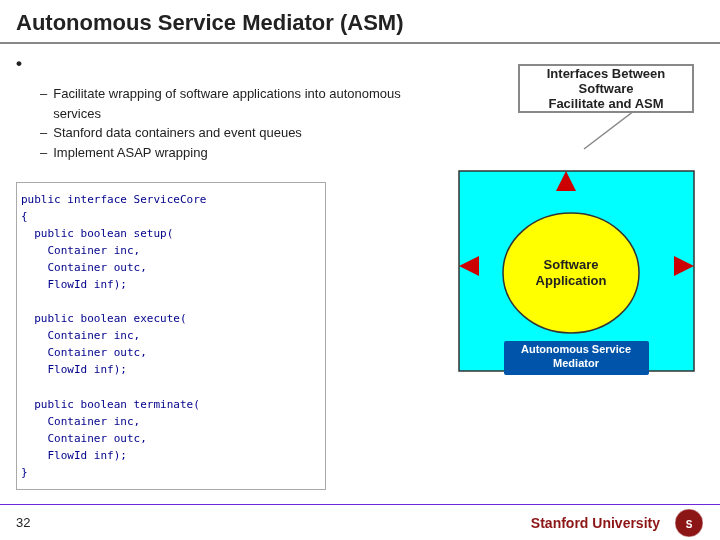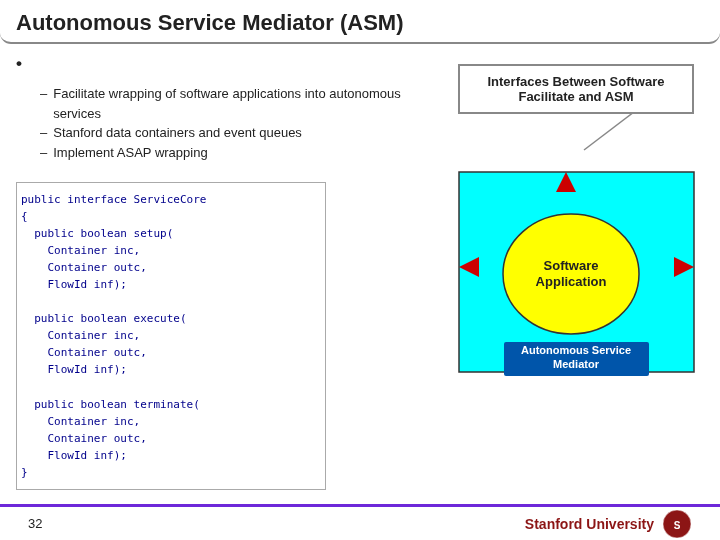--- a/index.html
+++ b/index.html
@@ -15,21 +15,20 @@
       width: 720px;
       height: 540px;
       background: #fff;
       padding: 0;
       position: relative;
     }
     .title-bar {
       background: #fff;
       padding: 10px 16px 6px 16px;
       border-bottom: 2px solid #888;
-      border-radius: 11px;
     }
     .title-bar h1 {
       font-size: 22px;
       font-weight: bold;
       color: #222;
     }
     .content {
       display: flex;
       flex-direction: row;
       padding: 10px 16px 0 16px;
@@ -86,56 +85,56 @@
       font-family: 'Courier New', Courier, monospace;
       font-size: 11px;
       color: #00008B;
       line-height: 1.55;
       margin-top: 8px;
       width: 310px;
     }
     .callout-box {
       border: 2px solid #888;
       background: #fff;
-      padding: 8px 14px;
+      padding: 0 14px;
       font-size: 13px;
       font-weight: bold;
       color: #222;
       text-align: center;
       position: relative;
       margin-top: 10px;
       margin-right: 10px;
-      width: 236px;
+      width: 176px;
     }
     
     .diagram-svg {
       margin-top: 0;
       margin-right: 0;
     }
     .footer {
       position: absolute;
       bottom: 0;
       left: 0;
       right: 0;
       height: 36px;
       display: flex;
       align-items: center;
       justify-content: space-between;
-      padding: 0 28px;
-      border-top: 3px solid #6d28d9;
+      padding: 0 16px;
+      border-top: 1px solid #6d28d9;
       background: #fff;
     }
     .footer-page {
       font-size: 13px;
       color: #222;
     }
     .footer-right {
       display: flex;
       align-items: center;
-      gap: 8px;
+      gap: 14px;
     }
     .stanford-text {
       font-size: 14px;
       font-weight: bold;
       color: #8C1515;
     }
     .stanford-logo {
       width: 30px;
       height: 30px;
     }

